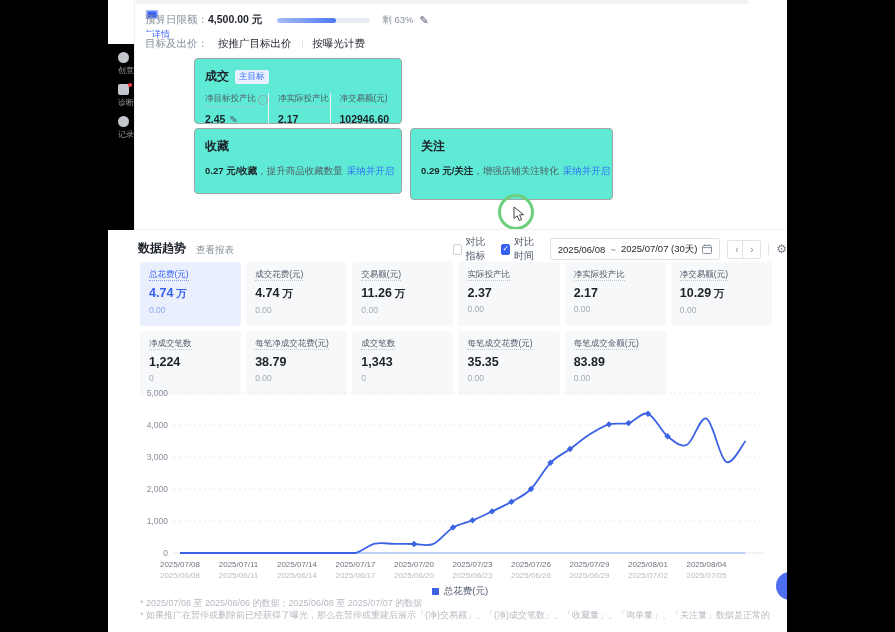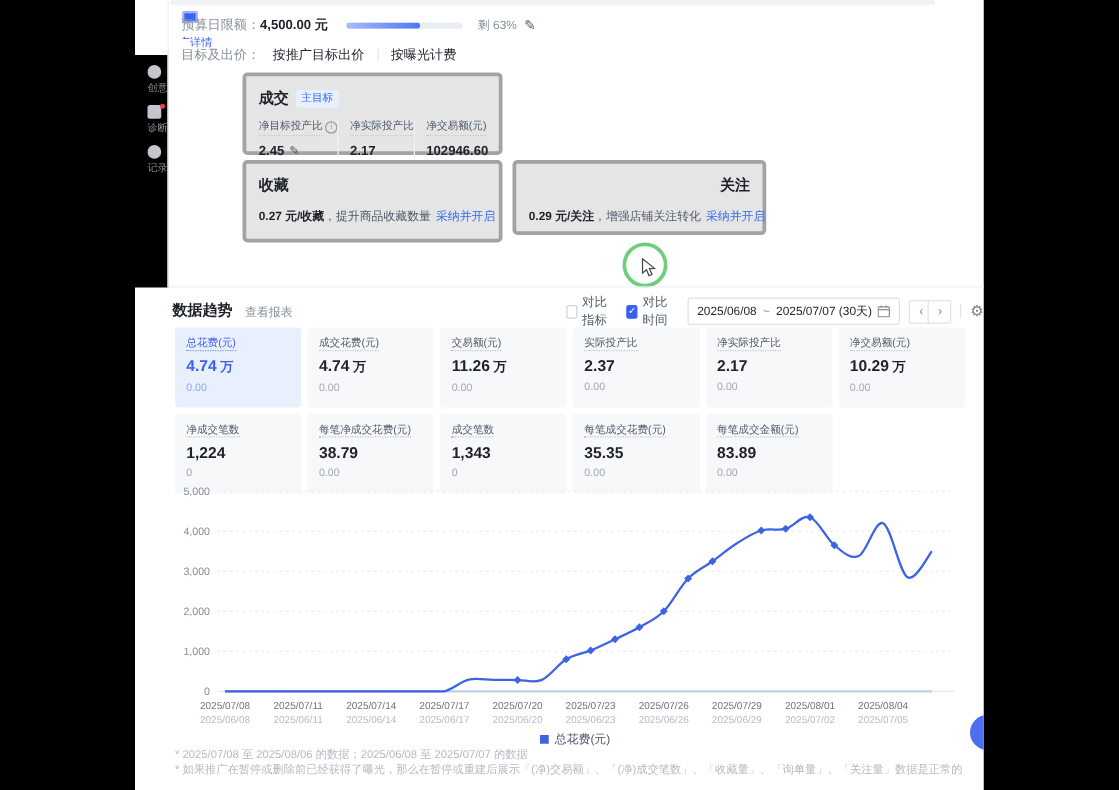--- a/index.html
+++ b/index.html
@@ -31,25 +31,25 @@
   .budget-val{font-size:10.5px;font-weight:bold;color:#1d2129;}
   .pbar{width:93px;height:5px;border-radius:3px;background:#e9edf3;margin-left:15px;overflow:hidden;}
   .pfill{height:5px;border-radius:3px;background:linear-gradient(90deg,#a6bdf9,#4d78f3);}
   .remain{font-size:9.5px;color:#86909c;margin-left:12px;}
   .edit-ic{font-size:11px;color:#4e5969;margin-left:6px;cursor:pointer;}
   .goal-row{position:absolute;left:37px;top:37px;height:14px;display:flex;align-items:center;}
   .opt{font-size:10.5px;color:#1d2129;margin-left:10px;cursor:pointer;}
   .opt-div{width:1px;height:10px;background:#e5e6eb;margin-left:10px;}
 
   
-  .gcard{position:absolute;border:3px solid #a3a3a3;border-radius:4px;background:#e5e5e5;padding:9px 10px;box-sizing:border-box;}
+  .gcard{position:absolute;border:1px solid #a3a3a3;border-radius:4px;background:#5eead4;padding:9px 10px;box-sizing:border-box;}
   .c1{left:86px;top:58px;width:208px;height:66px;}
   .c2{left:302px;top:58px;width:203px;height:66px;}
   .c3{left:86px;top:128px;width:208px;height:66px;}
-  .c4{left:302px;top:128px;width:203px;height:60px;text-align:right;}
+  .c4{left:302px;top:128px;width:203px;height:72px;}
   .gc-head{display:flex;align-items:center;}
   .gc-title{font-size:12px;font-weight:bold;color:#1d2129;}
   .gc-badge{font-size:8.5px;color:#336df4;background:#e8f0ff;border-radius:2px;padding:1px 4px;margin-left:6px;text-align:center;}
   .gc-metrics{display:flex;margin-top:8px;}
   .gc-m{flex:1;}
   .gc-m + .gc-m{border-left:1px solid #f0f1f3;padding-left:9px;}
   .gc-ml{font-size:8.5px;color:#4e5969;display:flex;align-items:center;gap:2px;}
   .gc-ml .u{border-bottom:1px dotted #c2c7cf;padding-bottom:1px;white-space:nowrap;}
   .info-ic{width:8px;height:8px;border:1px solid #98a0aa;border-radius:50%;display:inline-flex;align-items:center;justify-content:center;font-size:6px;color:#98a0aa;}
   .info-ic::after{content:"i";}

